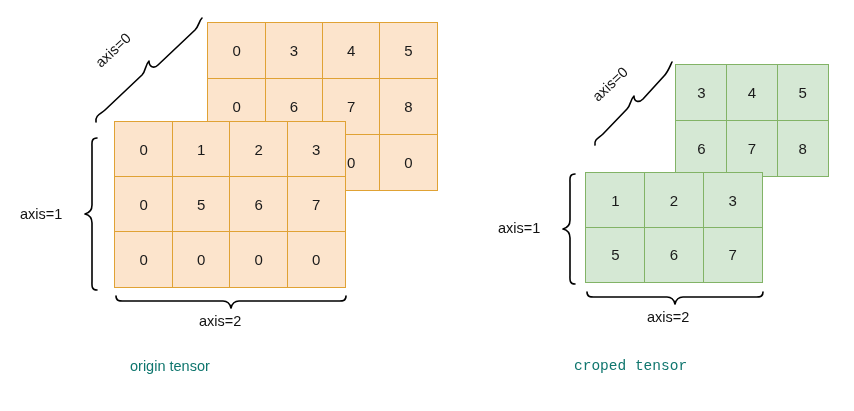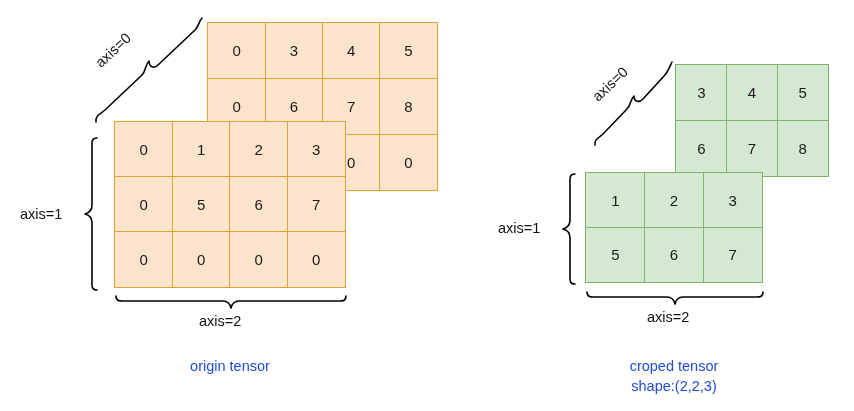--- a/index.html
+++ b/index.html
@@ -49,23 +49,23 @@
     font-size: 14.5px;
     color: #111111;
     white-space: nowrap;
     line-height: 1;
   }
   .axis0-label {
     transform-origin: 50% 50%;
   }
   .caption {
     position: absolute;
-    text-align: center;
+    text-align: left;
     font-size: 14.5px;
-    color: #1d4ed8;
+    color: #0f766e;
     line-height: 1.35;
     white-space: nowrap;
   }
   .brace-svg {
     position: absolute;
     overflow: visible;
     z-index: 3;
   }
   .brace-svg path {
     fill: none;
@@ -159,18 +159,17 @@
   <svg class="brace-svg" style="left:562px; top:172px; width:16px; height:114px;" viewBox="0 0 16 114">
     <path d="M13 2 C 7 2, 8 7, 8 11 L 8 48 C 8 53, 5 56, 1 57 C 5 58, 8 61, 8 66 L 8 103 C 8 107, 7 112, 13 112"></path>
   </svg>
   <div class="axis-label" style="left:498px; top:221px;">axis=1</div>
 
   <svg class="brace-svg" style="left:584px; top:290px; width:182px; height:16px;" viewBox="0 0 182 16">
     <path d="M3 2 C 3 8, 8 7, 12 7 L 83 7 C 87 7, 90 10, 91 14 C 92 10, 95 7, 99 7 L 170 7 C 174 7, 179 8, 179 2"></path>
   </svg>
   <div class="axis-label" style="left:647px; top:310px;">axis=2</div>
 
-  <div class="caption" style="left:574px; top:357px; width:200px;">
+  <div class="caption" style="left:574px; top:357px; width:200px;font-family:Liberation Mono, monospace;">
     <div>croped tensor</div>
-    <div>shape:(2,2,3)</div>
   </div>
 
 </div>
 
 </body></html>

